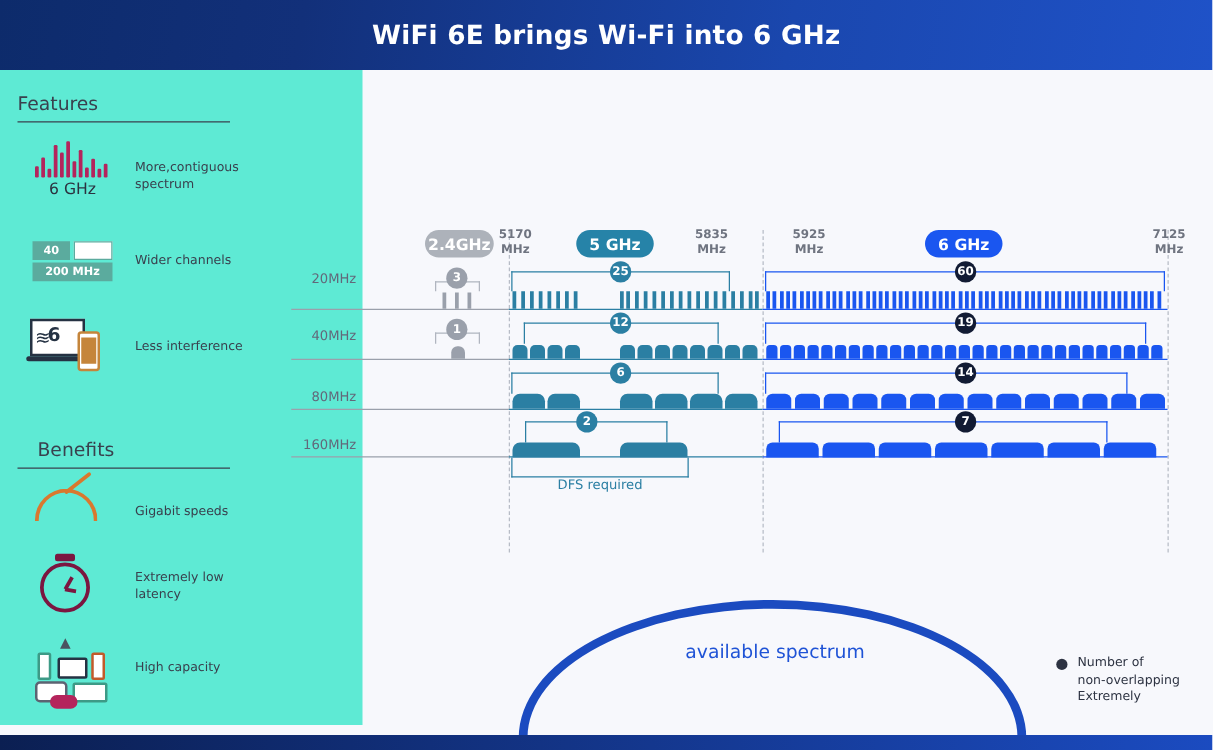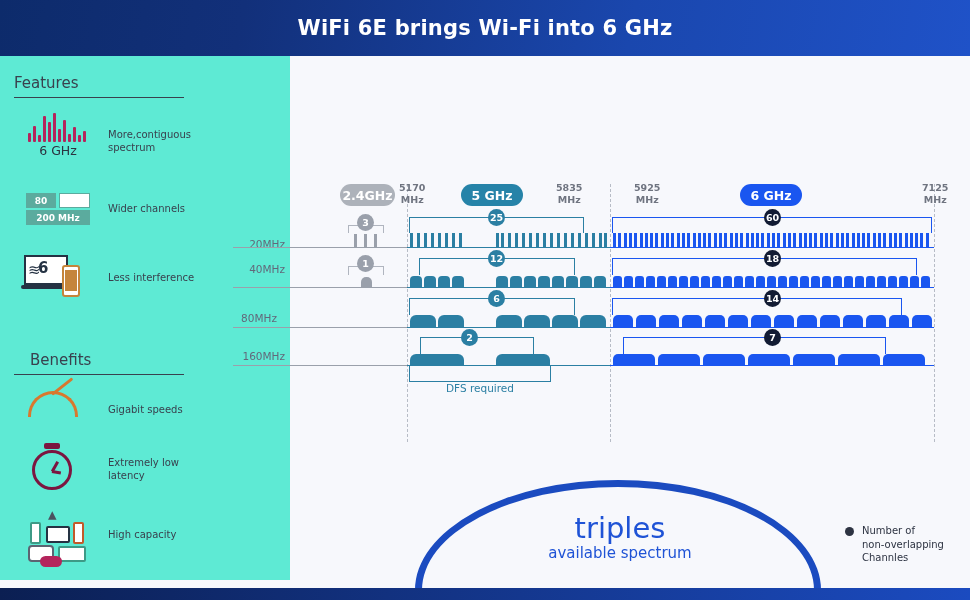--- a/index.html
+++ b/index.html
@@ -414,21 +414,21 @@
         </div>
         <div class="wave-caption">6 GHz</div>
       </div>
       <div class="feat-label">More,contiguous
 spectrum</div>
     </div>
 
     <div class="feat-row" style="left:22px; top:128px; width:260px; height:50px;">
       <div class="feat-icon" style="height:48px;">
         <div class="wc-top">
-          <div class="wc-80">80</div>
+          <div class="wc-80">40</div>
           <div class="wc-empty"></div>
         </div>
         <div class="wc-bottom">200 MHz</div>
       </div>
       <div class="feat-label">Wider channels</div>
     </div>
 
     <div class="feat-row" style="left:22px; top:192px; width:260px; height:60px;">
       <div class="feat-icon">
         <div class="li-laptop"></div>
@@ -492,21 +492,21 @@
 
     <div class="freq-label" style="left:114px;">5170
 MHz</div>
     <div class="freq-label" style="left:271px;">5835
 MHz</div>
     <div class="freq-label" style="left:317px;margin-left:32px;">5925
 MHz</div>
     <div class="freq-label" style="left:637px;">7125
 MHz</div>
 
-    <div class="row-label" style="left:-52px; top:68px;">20MHz</div>
+    <div class="row-label" style="left:-52px; top:47px;">20MHz</div>
     <div class="row-baseline" style="left:-52px; top:77px; width:174px; background:#9aa0ab;"></div>
     <div class="row-baseline" style="left:122px; top:77px; width:203px; background:#2b7fa3;"></div>
     <div class="row-baseline" style="left:325px; top:77px; width:324px; background:#1a56f0;"></div>
 
     <div style="position:absolute; left:68px; top:62px; width:26px; height:15px;">
       <div class="chan" style="left:1px;  width:3px; height:13px; background:#9aa0ab;"></div>
       <div class="chan" style="left:11px; width:3px; height:13px; background:#9aa0ab;"></div>
       <div class="chan" style="left:21px; width:3px; height:13px; background:#9aa0ab;"></div>
     </div>
     <div class="tick-24" style="left:63px; top:55px; width:36px; height:8px; border-color:#b0b5bf;"></div>
@@ -660,23 +660,23 @@
       <div class="chan" style="left:231px;width:9px;height:11px;background:#1a56f0;border-radius:3px 3px 0 0;"></div>
       <div class="chan" style="left:242px;width:9px;height:11px;background:#1a56f0;border-radius:3px 3px 0 0;"></div>
       <div class="chan" style="left:253px;width:9px;height:11px;background:#1a56f0;border-radius:3px 3px 0 0;"></div>
       <div class="chan" style="left:264px;width:9px;height:11px;background:#1a56f0;border-radius:3px 3px 0 0;"></div>
       <div class="chan" style="left:275px;width:9px;height:11px;background:#1a56f0;border-radius:3px 3px 0 0;"></div>
       <div class="chan" style="left:286px;width:9px;height:11px;background:#1a56f0;border-radius:3px 3px 0 0;"></div>
       <div class="chan" style="left:297px;width:9px;height:11px;background:#1a56f0;border-radius:3px 3px 0 0;"></div>
       <div class="chan" style="left:308px;width:9px;height:11px;background:#1a56f0;border-radius:3px 3px 0 0;"></div>
     </div>
     <div class="bracket" style="left:327px; top:88px; width:305px; height:17px; border-width:1px; border-color:#1a56f0;"></div>
-    <div class="count-badge" style="left:479px; top:80px;">18</div>
-
-    <div class="row-label" style="left:-52px; top:142px;text-align:center;">80MHz</div>
+    <div class="count-badge" style="left:479px; top:80px;">19</div>
+
+    <div class="row-label" style="left:-52px; top:142px;">80MHz</div>
     <div class="row-baseline" style="left:-52px; top:157px; width:174px; background:#9aa0ab;"></div>
     <div class="row-baseline" style="left:122px; top:157px; width:203px; background:#2b7fa3;"></div>
     <div class="row-baseline" style="left:325px; top:157px; width:324px; background:#1a56f0;"></div>
 
     <div style="position:absolute; left:125px; top:144px; width:197px; height:13px;">
       <div class="chan" style="left:0px;   width:26px; height:12px; background:#2b7fa3; border-radius:6px 6px 0 0;"></div>
       <div class="chan" style="left:28px;  width:26px; height:12px; background:#2b7fa3; border-radius:6px 6px 0 0;"></div>
       <div class="chan" style="left:86px;  width:26px; height:12px; background:#2b7fa3; border-radius:6px 6px 0 0;"></div>
       <div class="chan" style="left:114px; width:26px; height:12px; background:#2b7fa3; border-radius:6px 6px 0 0;"></div>
       <div class="chan" style="left:142px; width:26px; height:12px; background:#2b7fa3; border-radius:6px 6px 0 0;"></div>
@@ -728,25 +728,24 @@
       <div class="chan" style="left:225px;width:42px;height:12px;background:#1a56f0;border-radius:5px 5px 0 0;"></div>
       <div class="chan" style="left:270px;width:42px;height:12px;background:#1a56f0;border-radius:5px 5px 0 0;"></div>
     </div>
     <div class="bracket" style="left:338px; top:167px; width:263px; height:17px; border-width:1px; border-color:#1a56f0;"></div>
     <div class="count-badge" style="left:479px; top:159px;">7</div>
   </div>
 
   <div class="arc"></div>
   <div class="arc-mask"></div>
   <div class="msg">
-    <div class="msg-2">triples</div>
     <div class="msg-3">available spectrum</div>
   </div>
 
   <div class="legend">
     <div class="legend-dot"></div>
     <div class="legend-text">Number of
 non-overlapping
-Channles</div>
+Extremely</div>
   </div>
 
   <div class="bottom-bar"></div>
 </div>
 
 </body></html>

